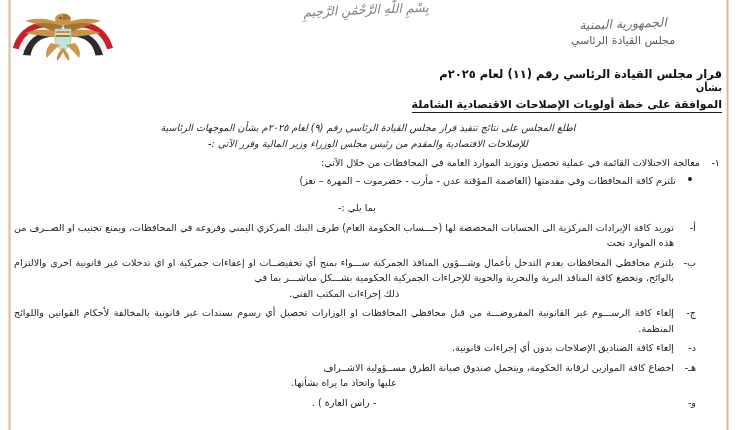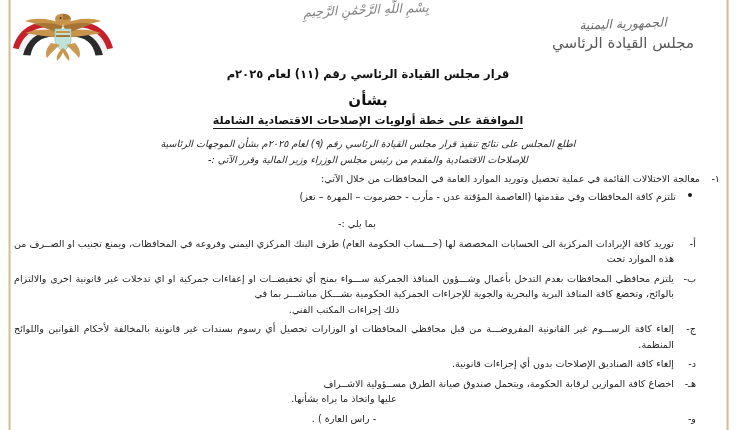--- a/index.html
+++ b/index.html
@@ -70,42 +70,42 @@
     color: #5c5c5c;
   }
   .authority .auth-state {
     font-size: 12.5px;
     font-style: italic;
     letter-spacing: -0.4px;
     transform: rotate(-2deg);
     opacity: .9;
   }
   .authority .auth-body {
-    font-size: 15px;
+    font-size: 11px;
     margin-top: 3px;
     color: #585858;
     letter-spacing: -0.2px;
   }
 
   
   .title-block {
-    text-align: center;
+    text-align: right;
     margin-top: 1px;
   }
   .doc-title {
     font-size: 11.5px;
     font-weight: bold;
     color: #111;
     letter-spacing: -0.2px;
   }
   .doc-subject {
-    font-size: 15px;
+    font-size: 10px;
     font-weight: bold;
     color: #111;
-    margin-top: 10px;
+    margin-top: 1px;
   }
   .doc-topic {
     display: inline-block;
     font-size: 11px;
     font-weight: bold;
     color: #111;
     margin-top: 3px;
     border-bottom: 1.6px solid #1a1a1a;
     padding-bottom: 1px;
   }

